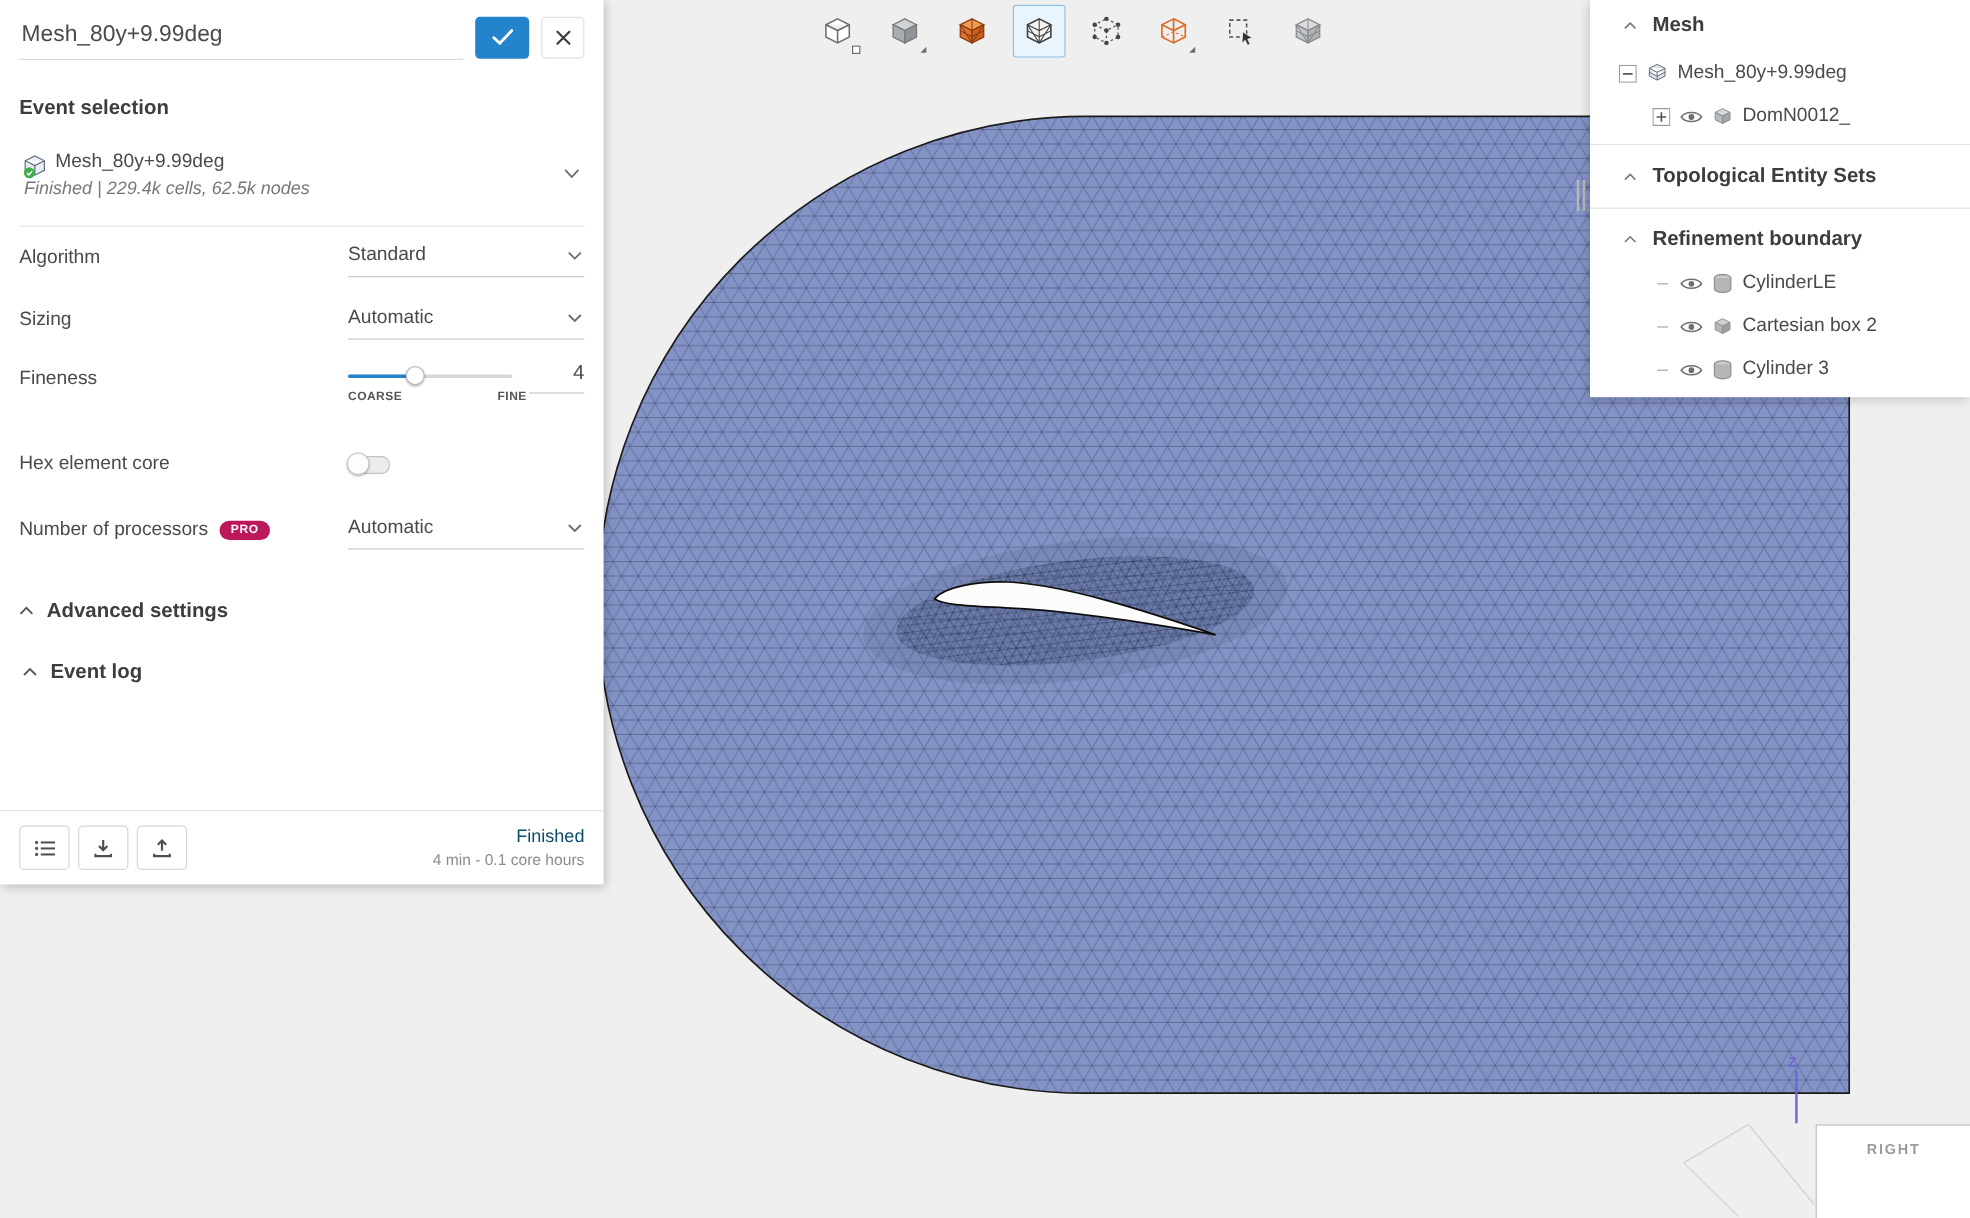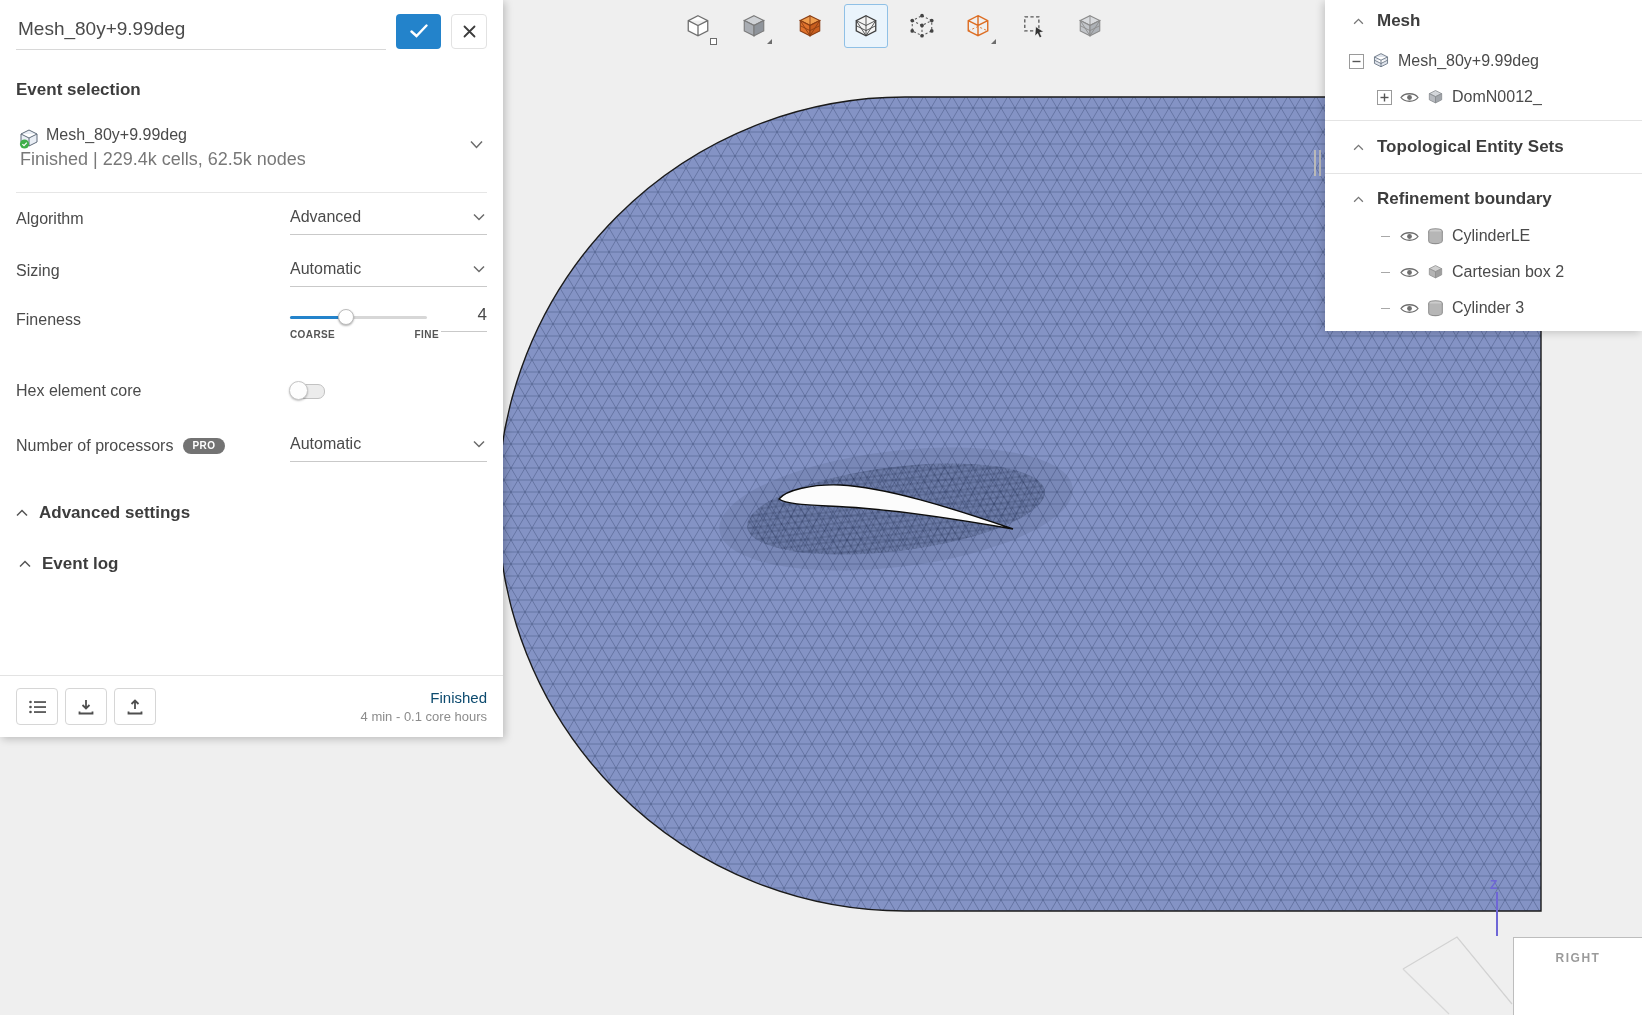--- a/index.html
+++ b/index.html
@@ -61,21 +61,21 @@
   }
   .btn-close{
     width:36px;height:35px;border:1px solid #e2e2e2;border-radius:4px;background:#fff;
     display:flex;align-items:center;justify-content:center;cursor:pointer;
   }
   h3.section{font-size:17px;font-weight:700;color:#3d3d3d;margin:30px 0 0 0;}
   .mesh-item{display:flex;align-items:flex-start;margin-top:26px;padding-bottom:22px;
     border-bottom:1px solid #e6e6e6;cursor:pointer;position:relative;}
   .mi-icon{margin:2px 6px 0 2px;}
   .mi-name{font-size:16px;color:#4a4a4a;}
-  .mi-meta{font-size:18px;color:#787878;margin-top:5px;margin-left:-26px;}
+  .mi-meta{font-size:15px;color:#787878;margin-top:5px;margin-left:-26px;font-style:italic;}
   .mesh-item .chev{position:absolute;right:4px;top:14px;}
   .srow{display:flex;justify-content:space-between;align-items:center;min-height:52px;}
   .srow:first-of-type{margin-top:10px;}
   .slabel{font-size:16px;color:#4a4a4a;display:flex;align-items:center;gap:10px;}
   .dropdown{
     width:197px;display:flex;justify-content:space-between;align-items:center;
     border-bottom:1px solid #c9c9c9;padding:5px 2px 8px 0;cursor:pointer;
     font-size:16px;color:#4a4a4a;box-sizing:border-box;
   }
   .f-control{width:197px;display:flex;align-items:flex-start;justify-content:space-between;}
@@ -282,21 +282,21 @@
     <span class="chev">
       <svg width="13" height="9" viewBox="0 0 13 9">
           <path d="M1 1.5 L6.5 7.5 L12 1.5" fill="none" stroke="#6b6b6b" stroke-width="1.5"></path>
         </svg>
     </span>
   </div>
 
   <div class="srow">
     <span class="slabel">Algorithm</span>
     <div class="dropdown">
-      <span>Advanced</span>
+      <span>Standard</span>
       <svg width="12" height="8" viewBox="0 0 12 8">
           <path d="M1 1.5 L6 6.5 L11 1.5" fill="none" stroke="#6b6b6b" stroke-width="1.5"></path>
         </svg>
     </div>
   </div>
 
   <div class="srow">
     <span class="slabel">Sizing</span>
     <div class="dropdown">
       <span>Automatic</span>
@@ -329,21 +329,21 @@
     <div class="toggle-cell">
       <div class="toggle">
           <div class="t-knob"></div>
         </div>
     </div>
   </div>
 
   <div class="srow" style="min-height:58px;">
     <span class="slabel">
       <span>Number of processors</span>
-      <span class="pro-badge accent-bg" style="background: #737373;">PRO</span>
+      <span class="pro-badge accent-bg" style="background: #be185d;">PRO</span>
     </span>
     <div class="dropdown">
       <span>Automatic</span>
       <svg width="12" height="8" viewBox="0 0 12 8">
           <path d="M1 1.5 L6 6.5 L11 1.5" fill="none" stroke="#6b6b6b" stroke-width="1.5"></path>
         </svg>
     </div>
   </div>
 
   <div class="collapse-row">

